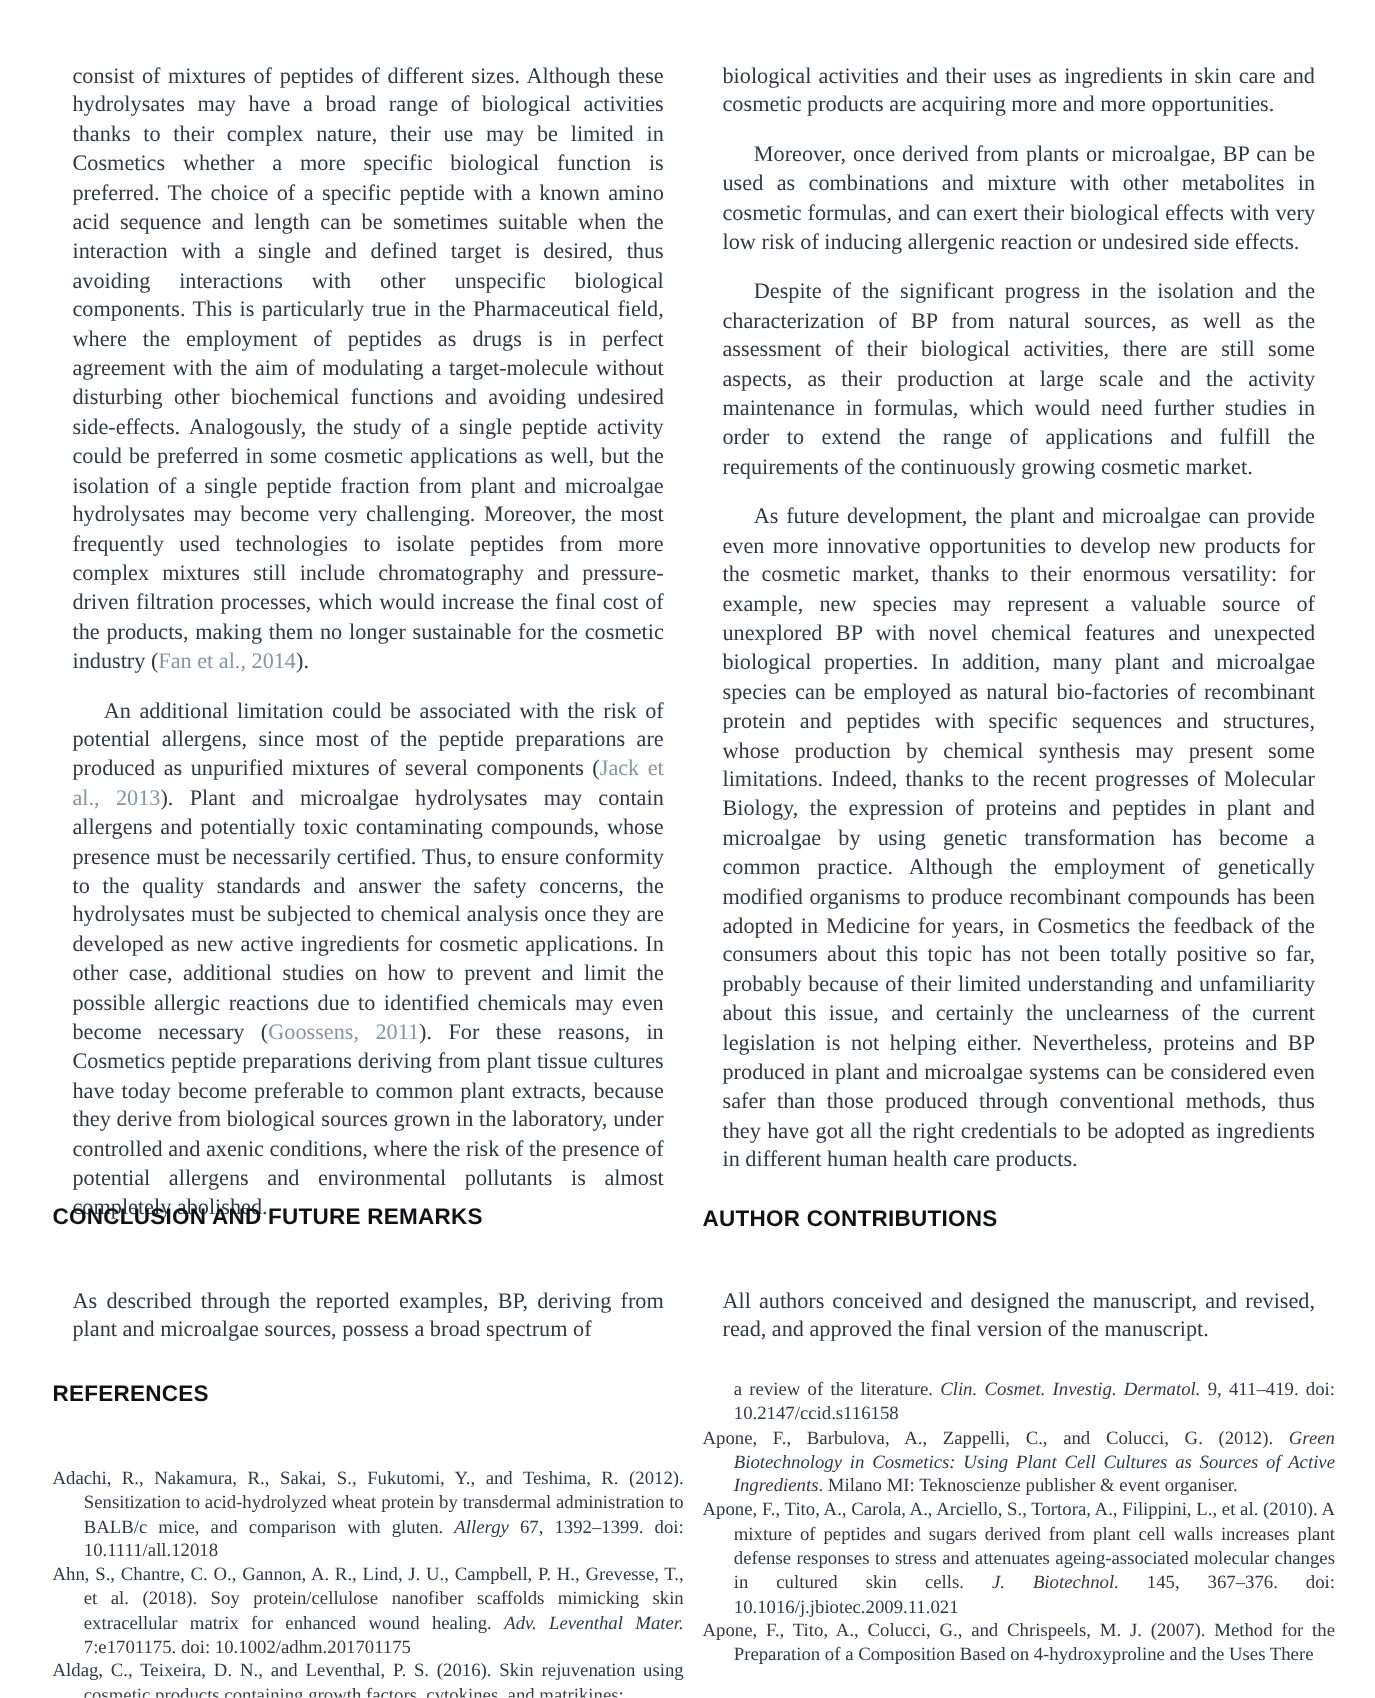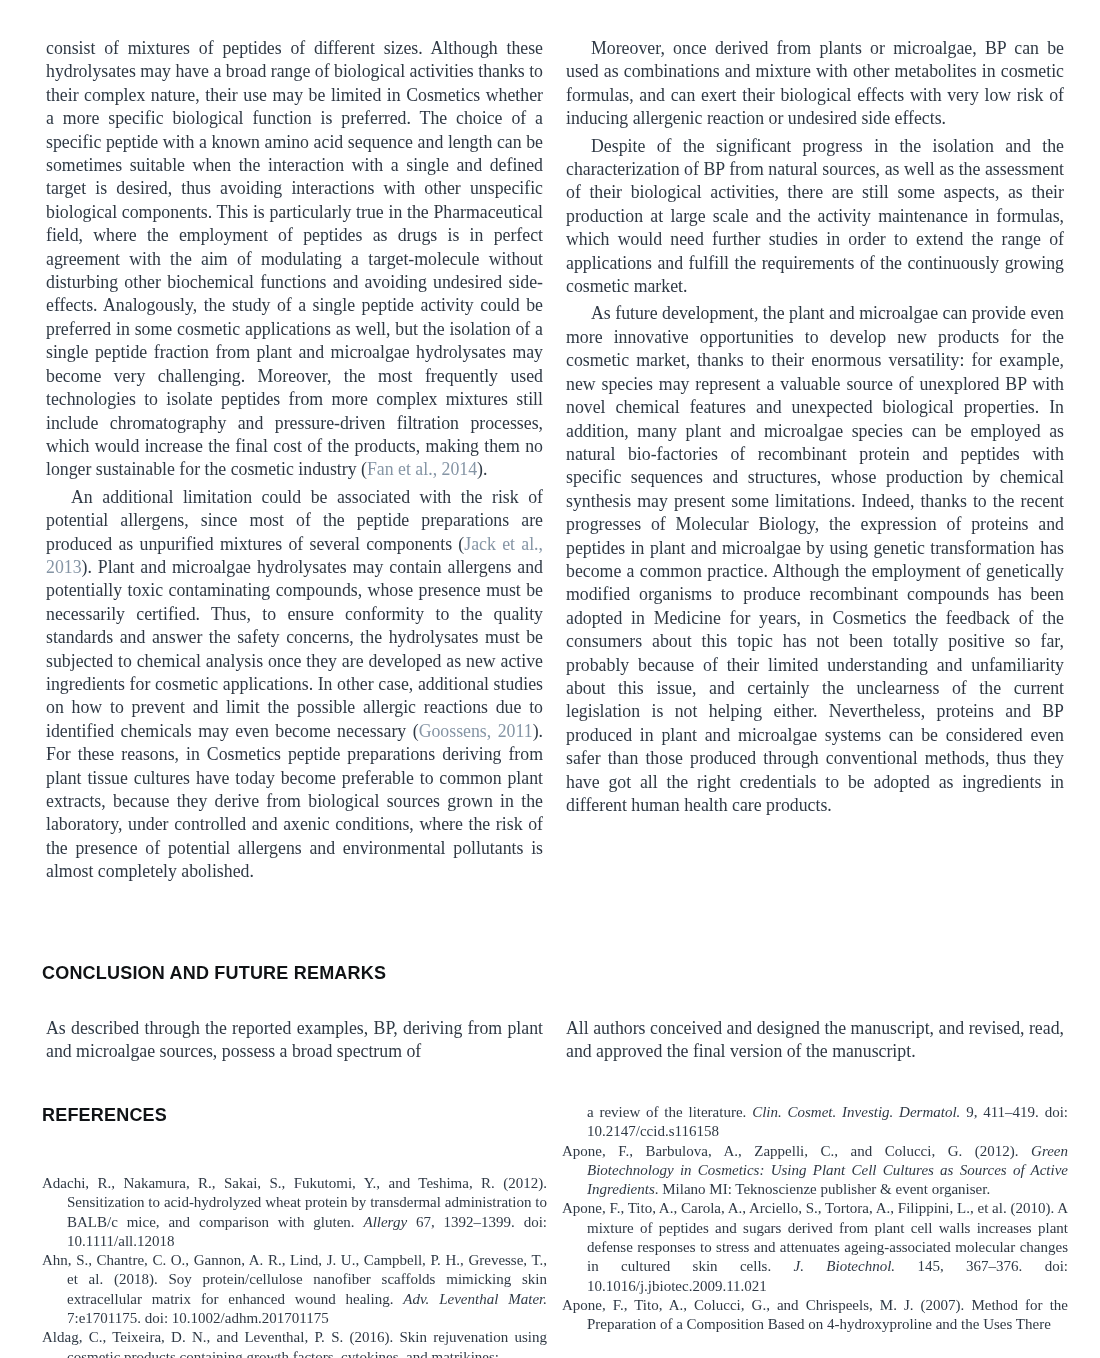--- a/index.html
+++ b/index.html
@@ -14,21 +14,21 @@
     width: 1100px; height: 1358px;
     padding: 33px 32px 0 42px;
     display: flex;
     gap: 15px;
   }
   .col { position: relative; height: 1325px; }
   .col-left  { width: 505px; }
   .col-right { width: 506px; }
   .block { position: absolute; left: 0; right: 0; }
   .para {
-    margin: 4px;
+    margin: 16px;
     font-family: "Liberation Serif", serif;
     font-size: 17.8px;
     line-height: 23.4px;
     text-align: justify;
     color: #2f3945;
   }
   .para.indent { text-indent: 25px; }
   .cite { color: #8595a5; }
   .ital { font-style: italic; }
   h2.section {
@@ -71,25 +71,27 @@
 
     <div class="block refs" style="top:1141px;">
         <div class="ref"><span>Adachi, R., Nakamura, R., Sakai, S., Fukutomi, Y., and Teshima, R. (2012). Sensitization to acid-hydrolyzed wheat protein by transdermal administration to BALB/c mice, and comparison with gluten. </span><span class="ital">Allergy</span><span> 67, 1392–1399. doi: 10.1111/all.12018</span></div>
         <div class="ref"><span>Ahn, S., Chantre, C. O., Gannon, A. R., Lind, J. U., Campbell, P. H., Grevesse, T., et al. (2018). Soy protein/cellulose nanofiber scaffolds mimicking skin extracellular matrix for enhanced wound healing. </span><span class="ital">Adv. Leventhal Mater.</span><span> 7:e1701175. doi: 10.1002/adhm.201701175</span></div>
         <div class="ref"><span>Aldag, C., Teixeira, D. N., and Leventhal, P. S. (2016). Skin rejuvenation using cosmetic products containing growth factors, cytokines, and matrikines:</span></div>
       </div>
   </div>
 
   <div class="col col-right">
     <div class="block body-text" style="top:0;">
+        <p class="para"><span>biological activities and their uses as ingredients in skin care and cosmetic products are acquiring more and more opportunities.</span></p>
         <p class="para indent"><span>Moreover, once derived from plants or microalgae, BP can be used as combinations and mixture with other metabolites in cosmetic formulas, and can exert their biological effects with very low risk of inducing allergenic reaction or undesired side effects.</span></p>
         <p class="para indent"><span>Despite of the significant progress in the isolation and the characterization of BP from natural sources, as well as the assessment of their biological activities, there are still some aspects, as their production at large scale and the activity maintenance in formulas, which would need further studies in order to extend the range of applications and fulfill the requirements of the continuously growing cosmetic market.</span></p>
         <p class="para indent"><span>As future development, the plant and microalgae can provide even more innovative opportunities to develop new products for the cosmetic market, thanks to their enormous versatility: for example, new species may represent a valuable source of unexplored BP with novel chemical features and unexpected biological properties. In addition, many plant and microalgae species can be employed as natural bio-factories of recombinant protein and peptides with specific sequences and structures, whose production by chemical synthesis may present some limitations. Indeed, thanks to the recent progresses of Molecular Biology, the expression of proteins and peptides in plant and microalgae by using genetic transformation has become a common practice. Although the employment of genetically modified organisms to produce recombinant compounds has been adopted in Medicine for years, in Cosmetics the feedback of the consumers about this topic has not been totally positive so far, probably because of their limited understanding and unfamiliarity about this issue, and certainly the unclearness of the current legislation is not helping either. Nevertheless, proteins and BP produced in plant and microalgae systems can be considered even safer than those produced through conventional methods, thus they have got all the right credentials to be adopted as ingredients in different human health care products.</span></p>
       </div>
 
+    <h2 class="block section" style="top:932px;">AUTHOR CONTRIBUTIONS</h2>
 
     <div class="block body-text" style="top:980px;">
         <p class="para"><span>All authors conceived and designed the manuscript, and revised, read, and approved the final version of the manuscript.</span></p>
       </div>
 
     <div class="block refs" style="top:1070px;">
         <div class="ref cont"><span>a review of the literature. </span><span class="ital">Clin. Cosmet. Investig. Dermatol.</span><span> 9, 411–419. doi: 10.2147/ccid.s116158</span></div>
         <div class="ref"><span>Apone, F., Barbulova, A., Zappelli, C., and Colucci, G. (2012). </span><span class="ital">Green Biotechnology in Cosmetics: Using Plant Cell Cultures as Sources of Active Ingredients</span><span>. Milano MI: Teknoscienze publisher &amp; event organiser.</span></div>
         <div class="ref"><span>Apone, F., Tito, A., Carola, A., Arciello, S., Tortora, A., Filippini, L., et al. (2010). A mixture of peptides and sugars derived from plant cell walls increases plant defense responses to stress and attenuates ageing-associated molecular changes in cultured skin cells. </span><span class="ital">J. Biotechnol.</span><span> 145, 367–376. doi: 10.1016/j.jbiotec.2009.11.021</span></div>
         <div class="ref"><span>Apone, F., Tito, A., Colucci, G., and Chrispeels, M. J. (2007). Method for the Preparation of a Composition Based on 4-hydroxyproline and the Uses There</span></div>

